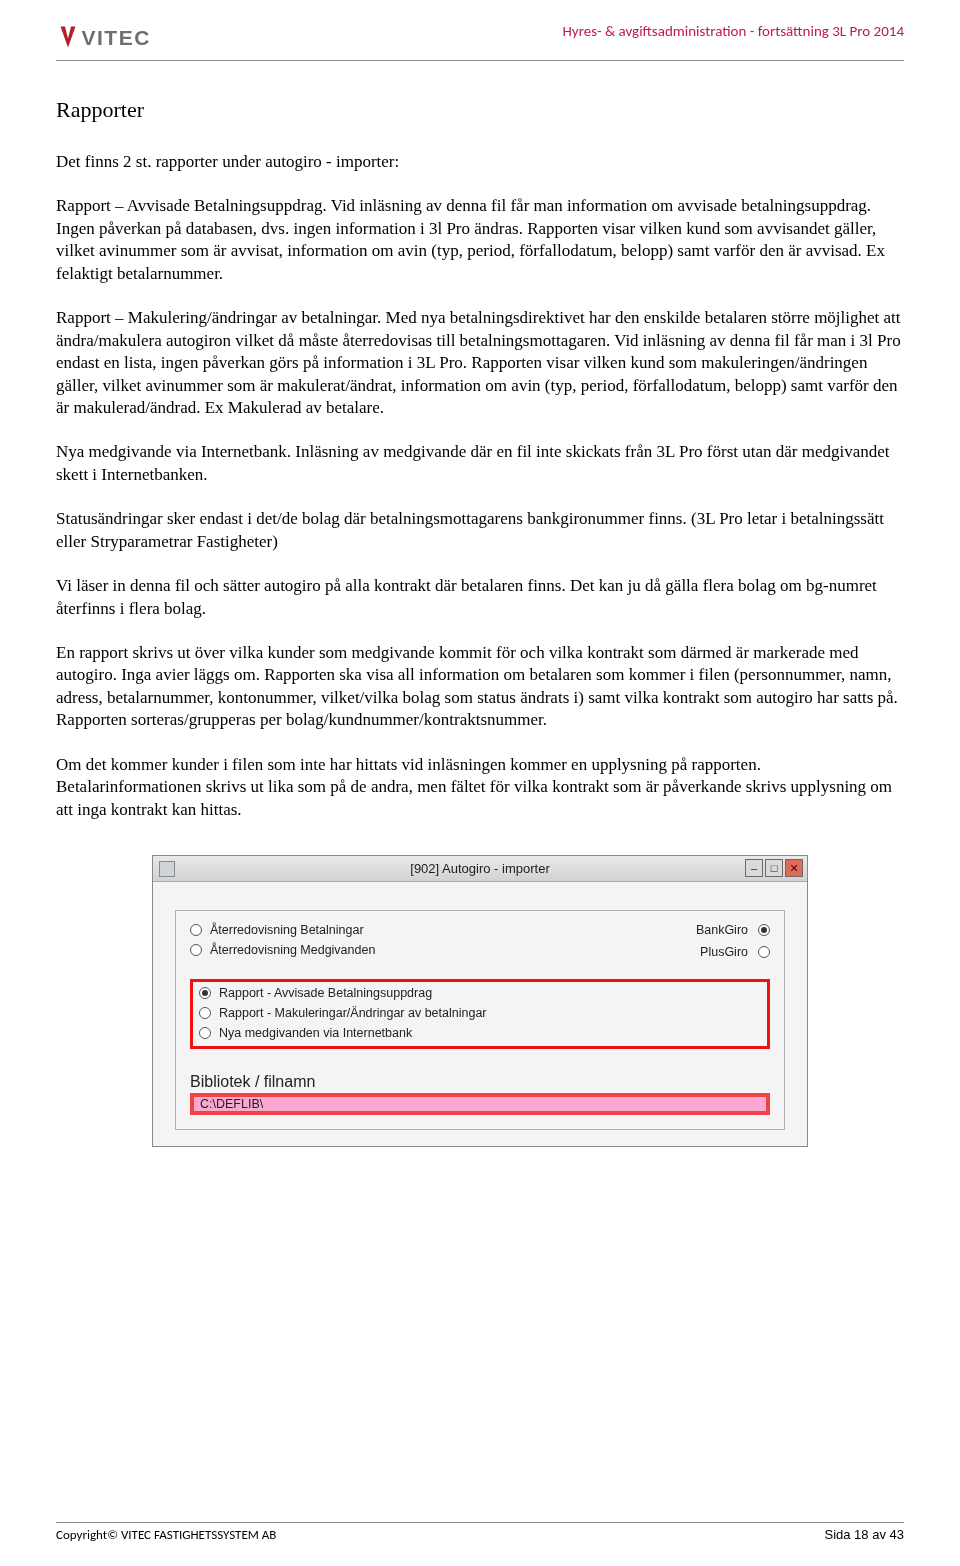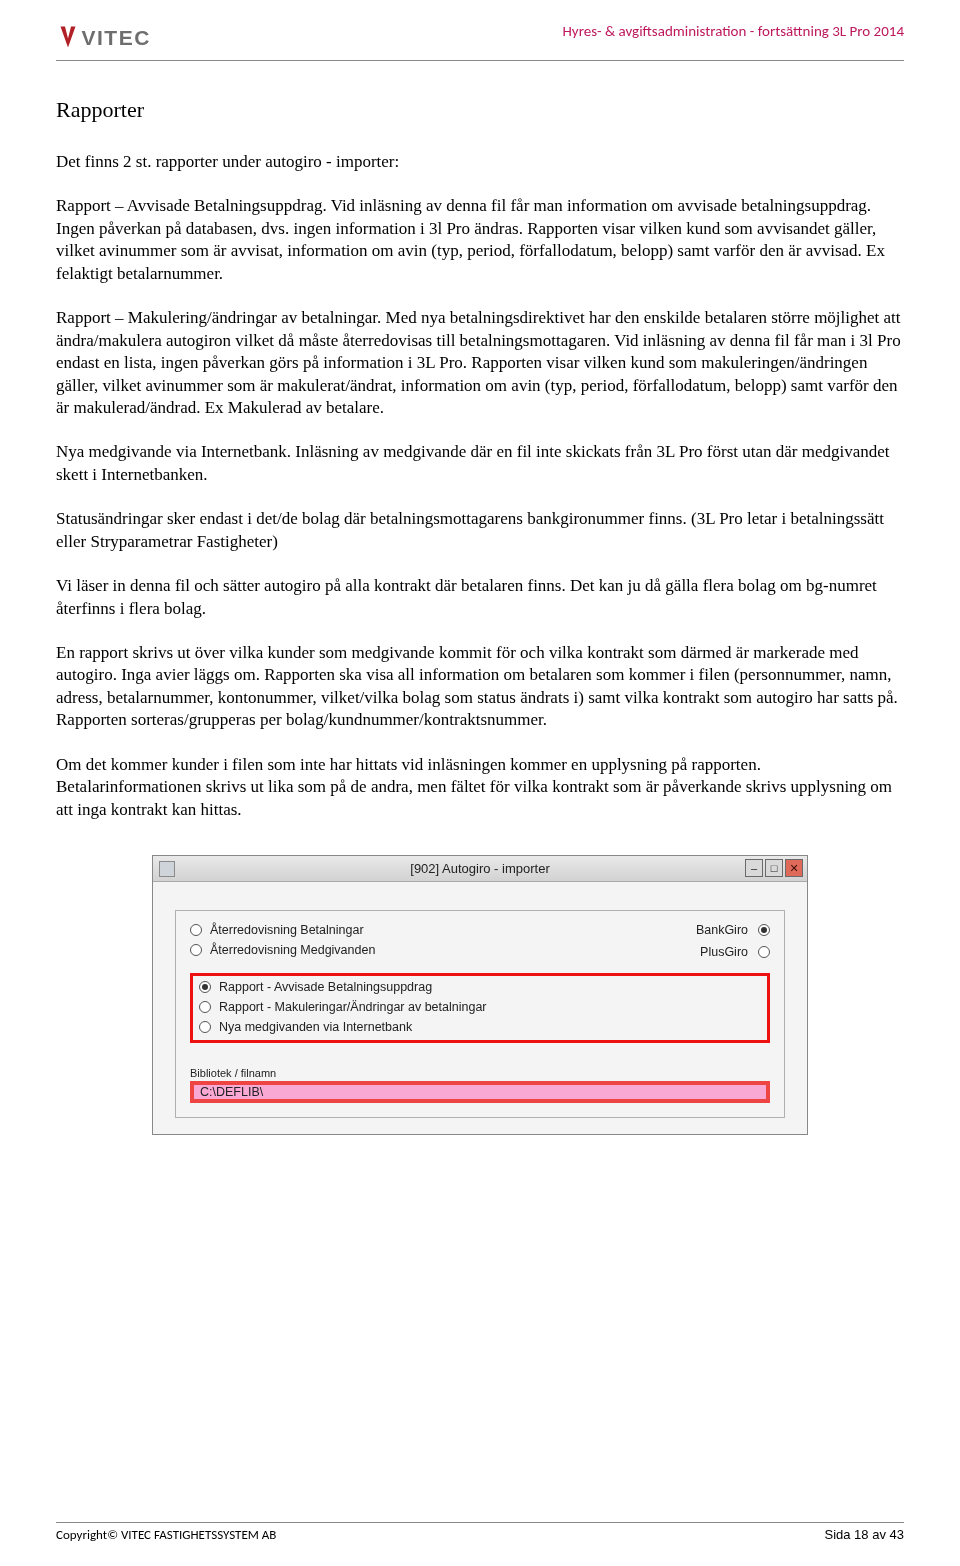--- a/index.html
+++ b/index.html
@@ -133,21 +133,21 @@
   }
   .radio.sel::after {
     content: "";
     width: 6px; height: 6px;
     background: #333;
     border-radius: 50%;
   }
   .highlight-box {
     border: 3px solid #e11;
     padding: 4px 6px 6px 6px;
-    margin-top: 10px;
+    margin-top: 16px;
     display: flex;
     flex-direction: column;
     gap: 6px;
   }
   .right-stack {
     position: absolute;
     right: 14px;
     top: 12px;
     display: flex;
     flex-direction: column;
@@ -157,21 +157,21 @@
     display: flex;
     align-items: center;
     gap: 10px;
     font-size: 12.5px;
     justify-content: flex-end;
   }
   .path-block {
     margin-top: 18px;
   }
   .path-label {
-    font-size: 11px;
+    font-size: 16px;
     margin-bottom: 2px;
     margin-top: 24px;
   }
   .path-input {
     width: 100%;
     height: 22px;
     border: 4px solid #ef4444;
     background: #f9a8d4;
     padding: 2px 6px;
     font-family: Tahoma, Arial;

